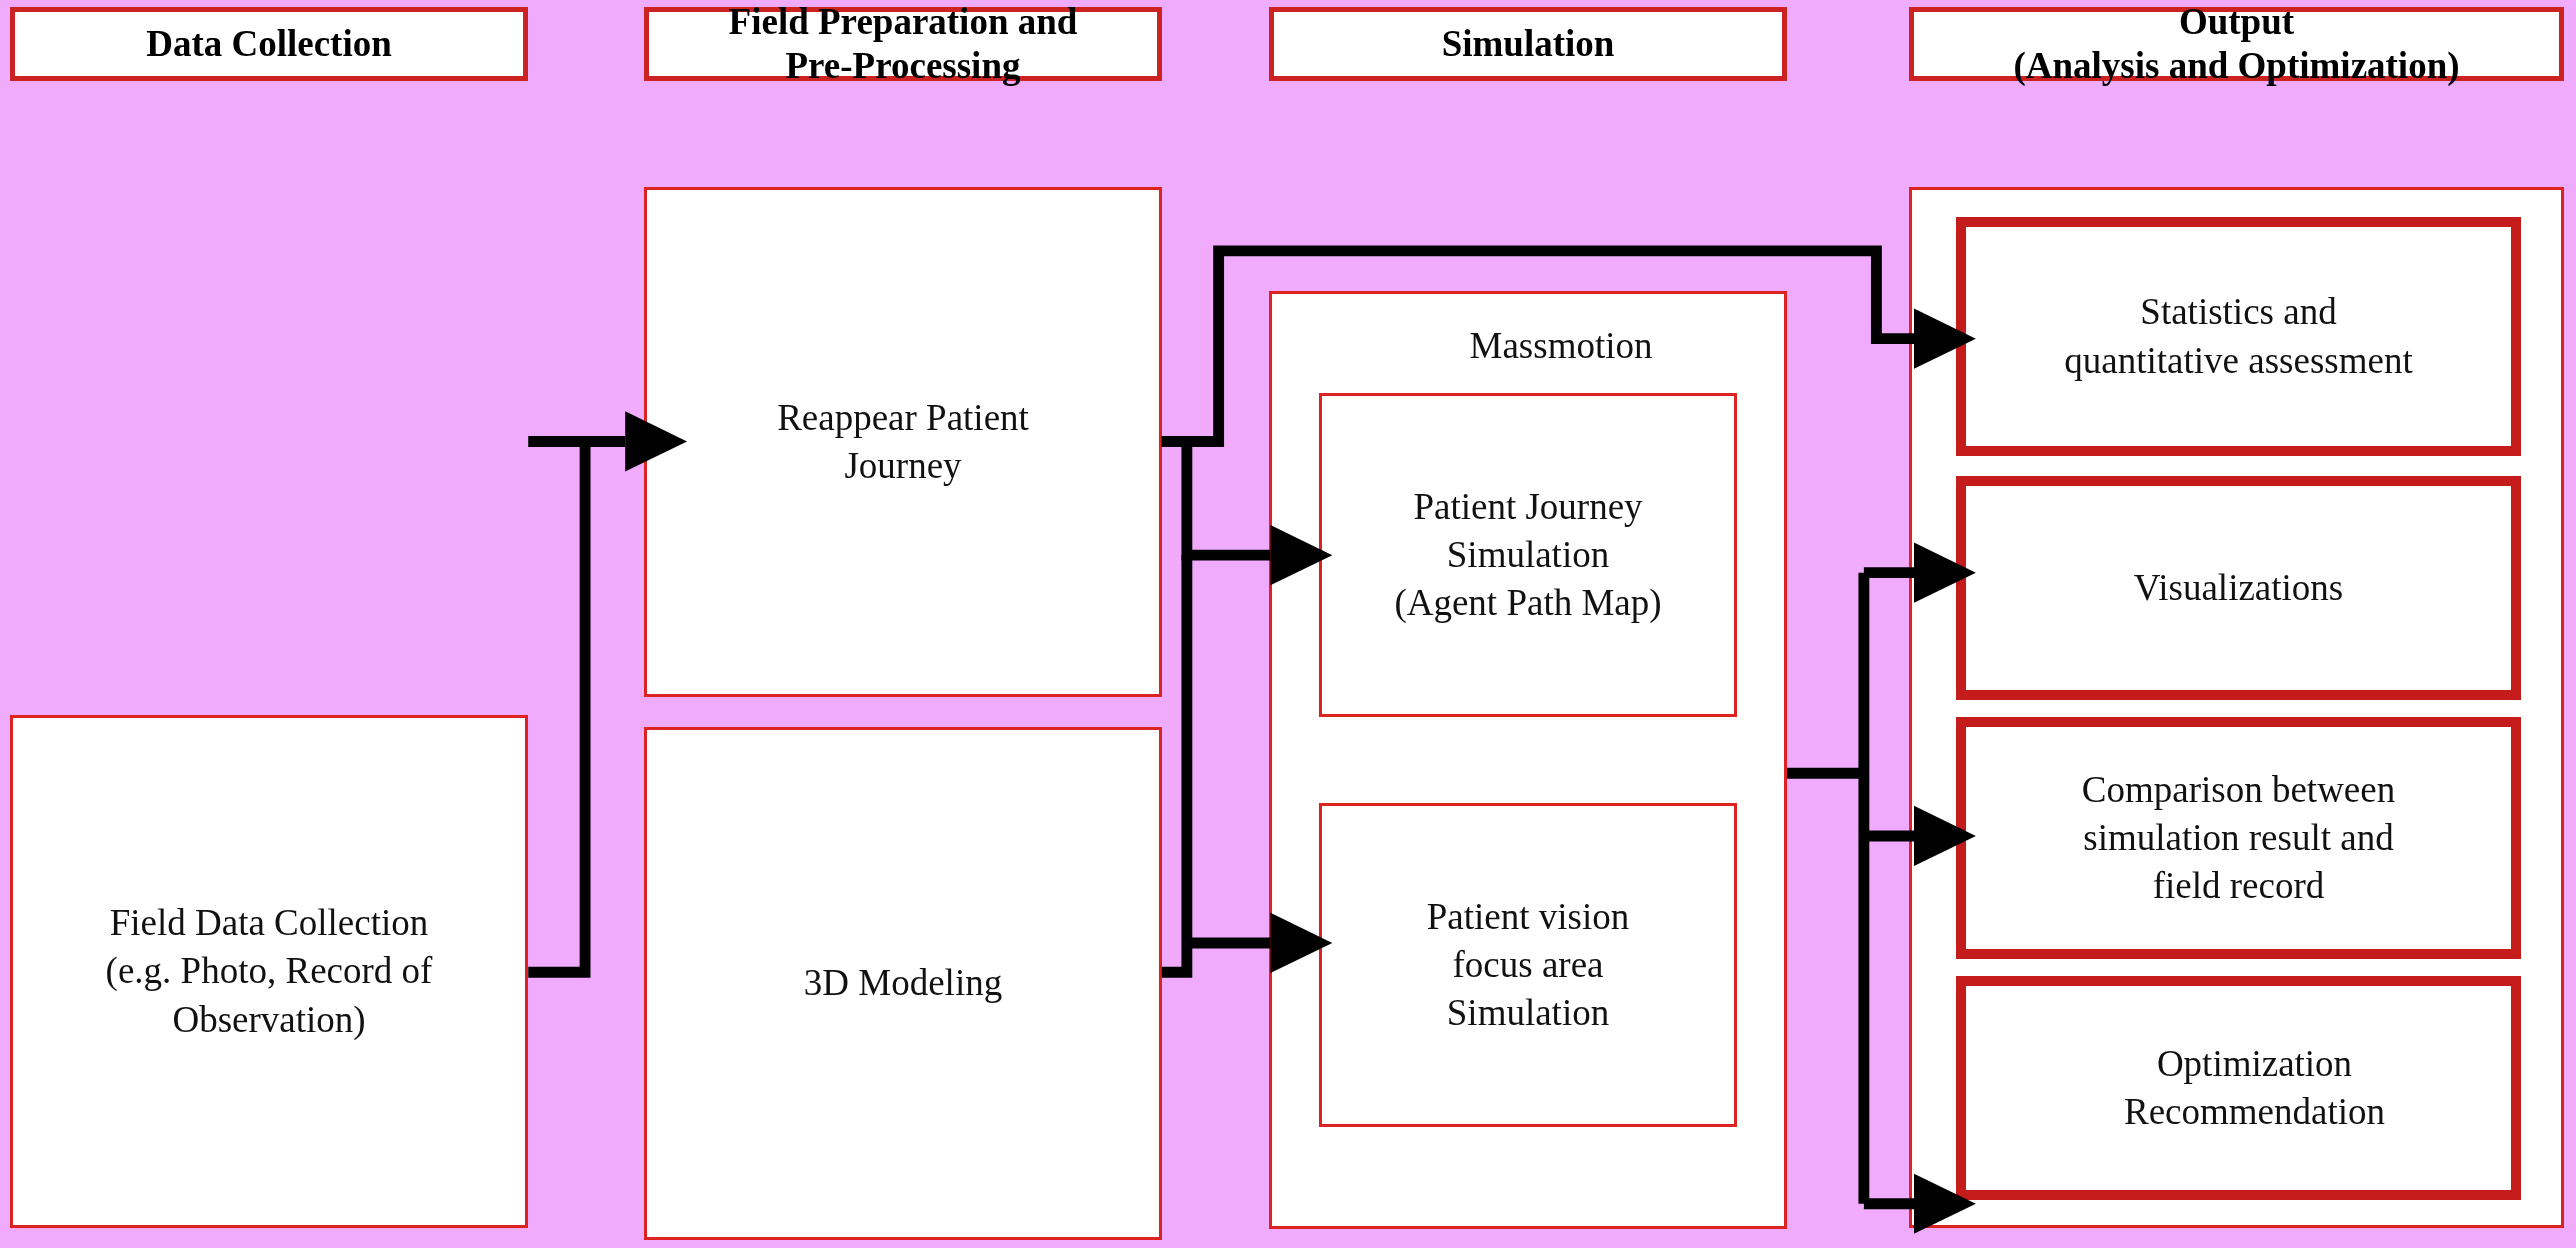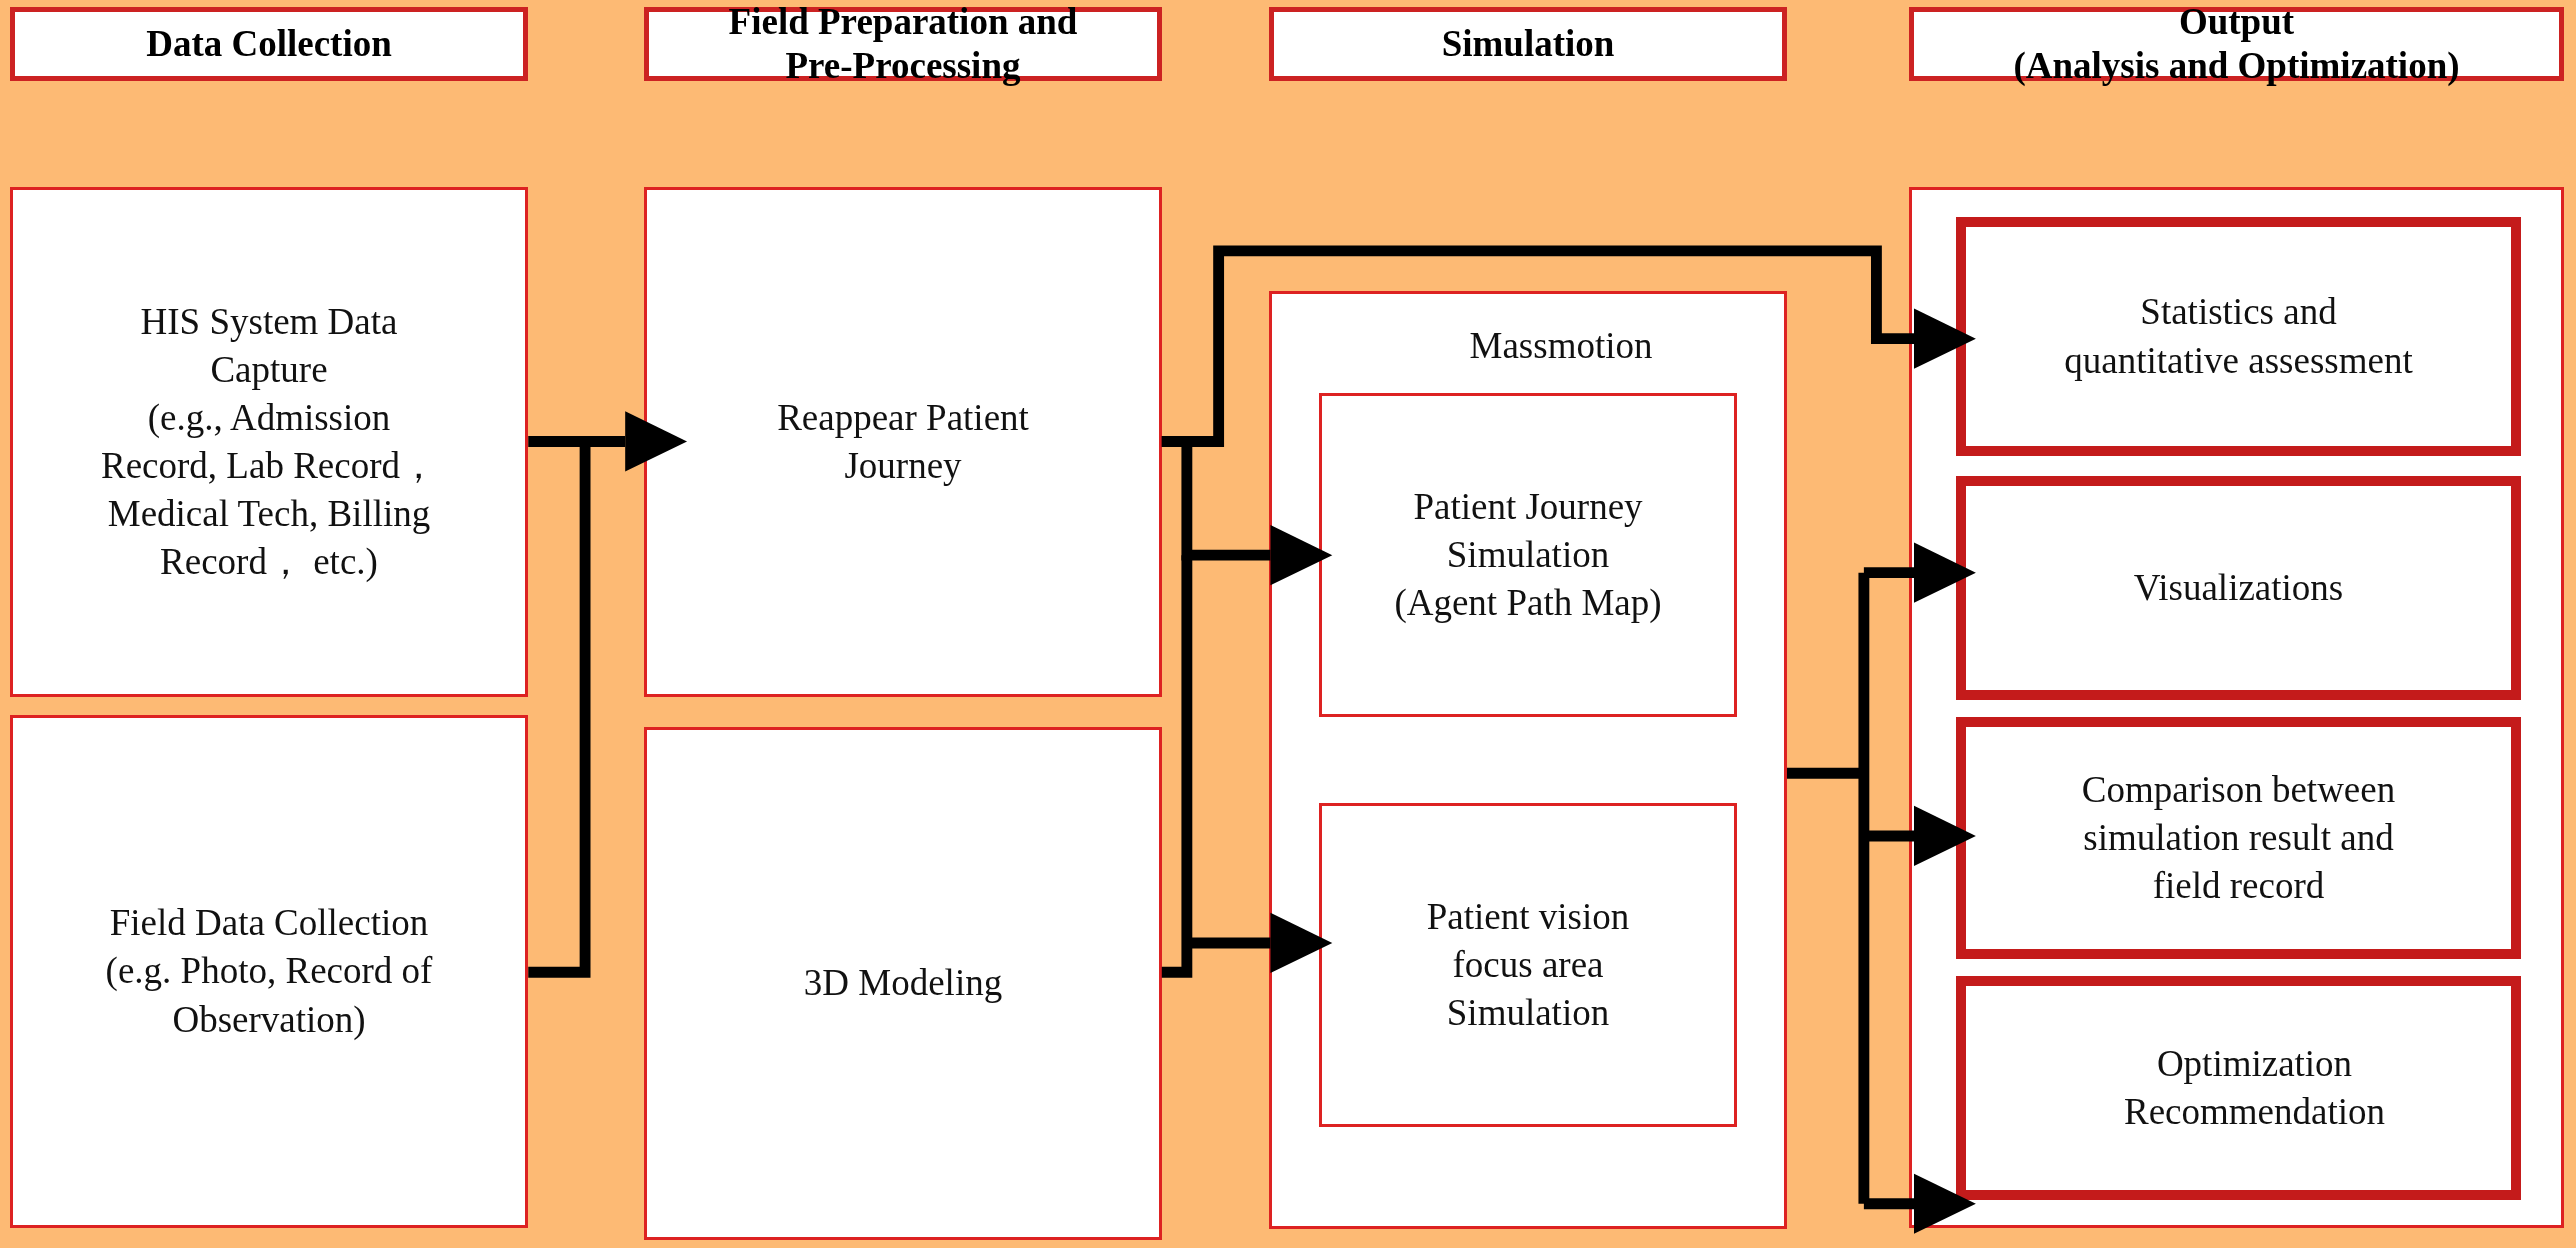--- a/index.html
+++ b/index.html
@@ -4,21 +4,21 @@
 <style>
   html, body {
     margin: 0;
     padding: 0;
     background: #ffffff;
   }
   #canvas {
     position: relative;
     width: 2576px;
     height: 1249px;
-    background: #fdba74;
+    background: #f0abfc;
     font-family: "Liberation Serif", "DejaVu Serif", serif;
     overflow: hidden;
   }
   .box {
     position: absolute;
     box-sizing: border-box;
     background: #ffffff;
     display: flex;
     align-items: center;
     justify-content: center;
@@ -90,28 +90,20 @@
 
   <div class="box hdr" style="left:1269px; top:6.7px; width:518px; height:74px;">
     <span class="txt">Simulation</span>
   </div>
 
   <div class="box hdr" style="left:1909px; top:6.7px; width:655px; height:74px;">
     <span class="txt">Output
 (Analysis and Optimization)</span>
   </div>
 
-  <div class="box node" style="left:10px; top:187px; width:518px; height:510px;">
-    <span class="txt">HIS System Data
-Capture
-(e.g., Admission
-Record, Lab Record，
-Medical Tech, Billing
-Record， etc.)</span>
-  </div>
 
   <div class="box node" style="left:10px; top:715px; width:518px; height:513px;">
     <span class="txt">Field Data Collection
 (e.g. Photo, Record of
 Observation)</span>
   </div>
 
   <div class="box node" style="left:644px; top:187px; width:518px; height:510px;">
     <span class="txt">Reappear Patient
 Journey</span>

